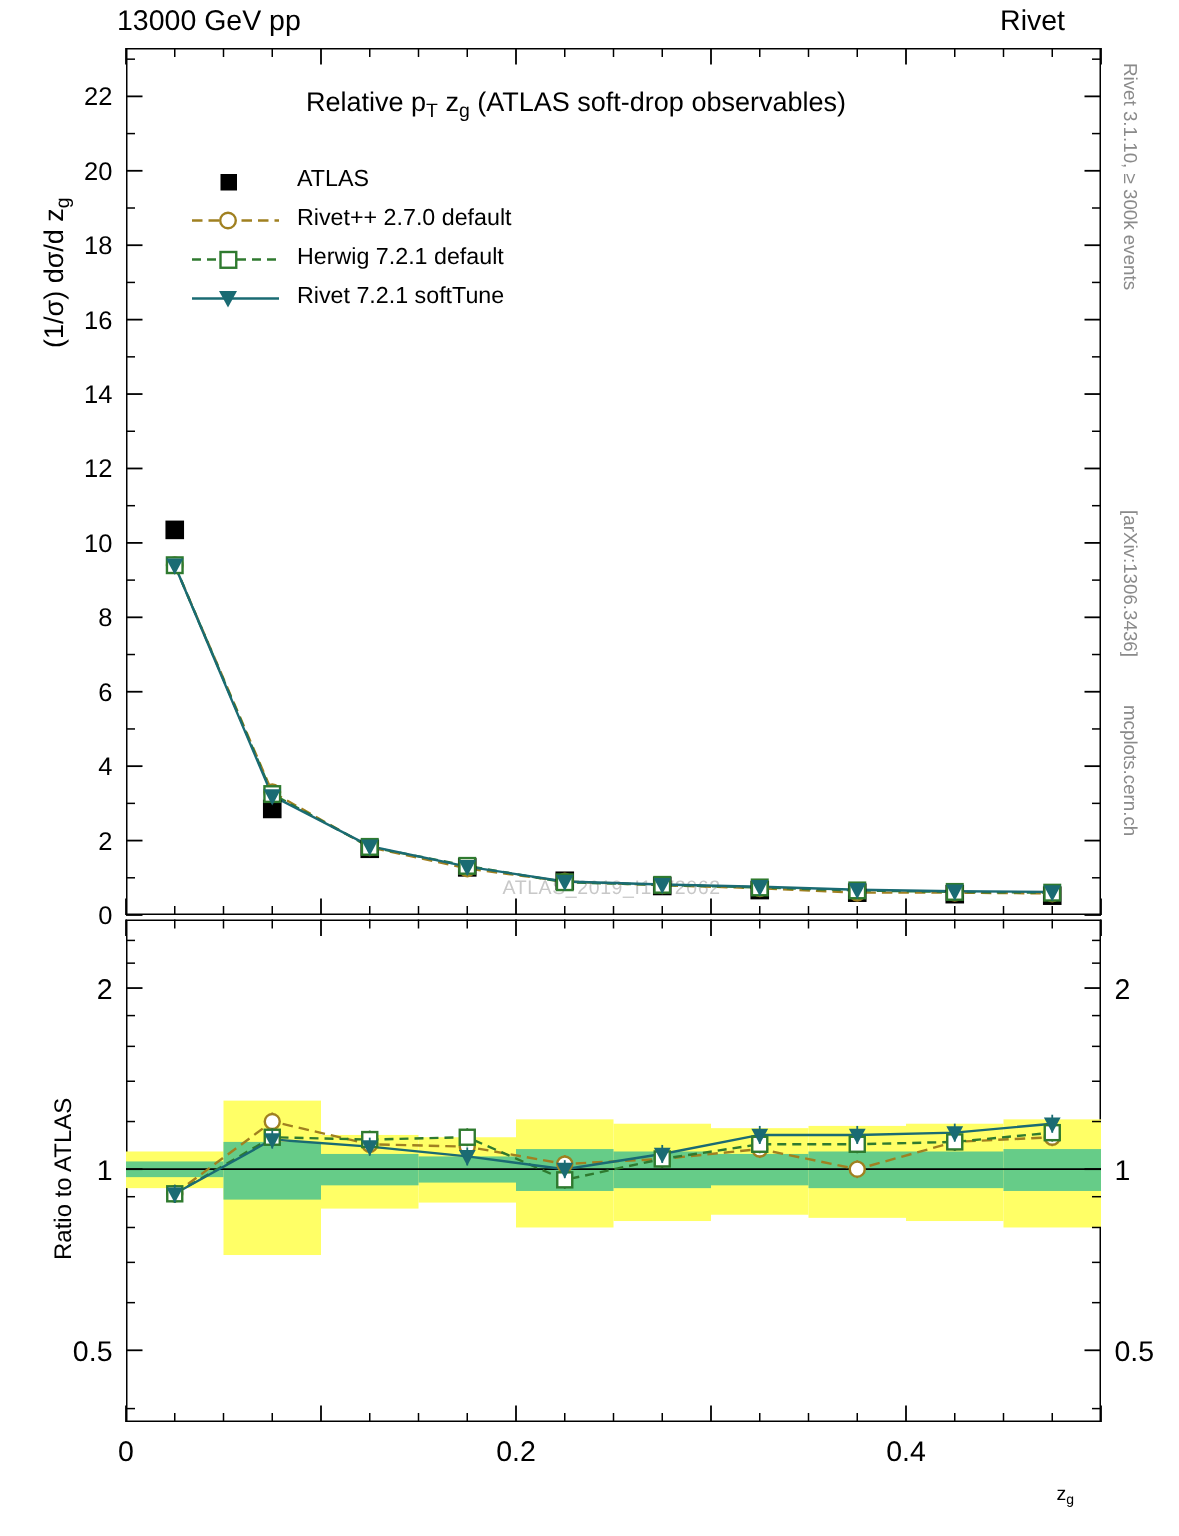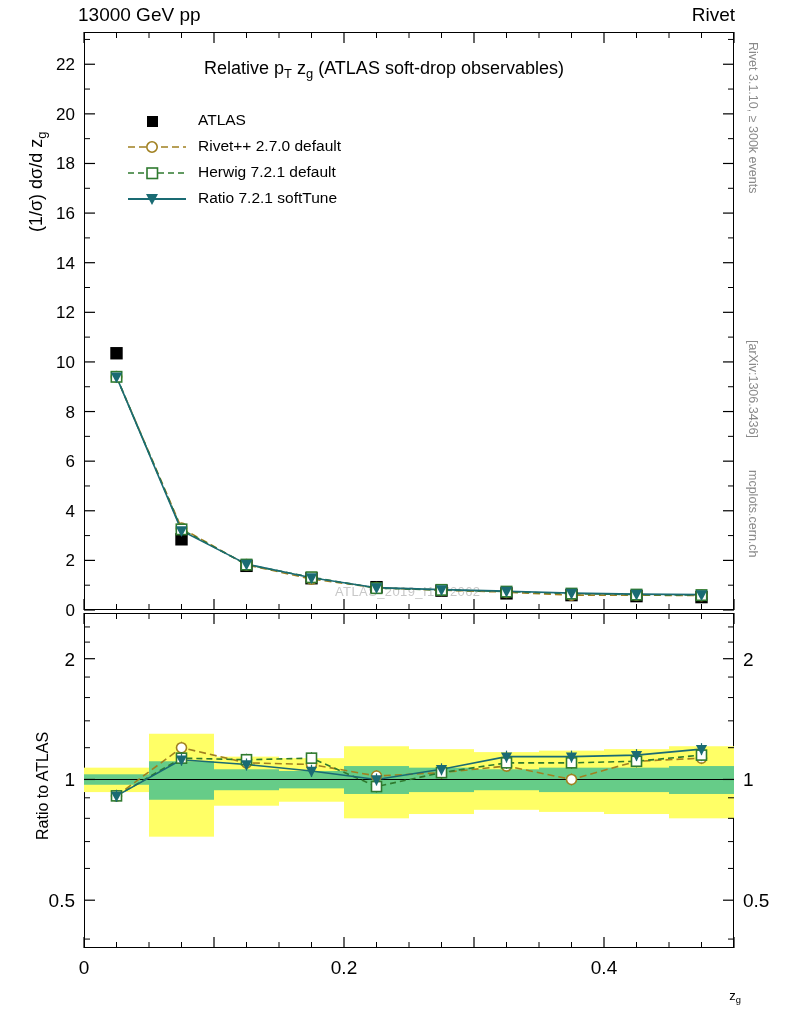--- a/index.html
+++ b/index.html
@@ -1,17 +1,17 @@
 <!DOCTYPE html>
 <html><head>
 <meta charset="utf-8">
 <style>
   html,body{margin:0;padding:0;}
   body{width:786px;height:1024px;background:#ffffff;font-family:"Liberation Sans",sans-serif;color:#000;overflow:hidden;}
-  #wrap{position:relative;width:756px;height:1024px;padding-left:25px;}
+  #wrap{position:relative;width:756px;height:1024px;}
 
   .txt{position:absolute;white-space:nowrap;}
   .vtxt{position:absolute;white-space:nowrap;transform-origin:0 0;}
 
   
   .hdr{font-size:19px;top:4px;}
   #hdr-left{left:78px;}
   #hdr-right{right:46px;}
 
   
@@ -229,21 +229,21 @@
         <line x1="2" y1="13" x2="60" y2="13" stroke="#2f7a2f" stroke-width="1.6" stroke-dasharray="6,4"></line>
         <rect x="21" y="8" width="10.5" height="10.5" fill="#fff" stroke="#2f7a2f" stroke-width="1.6"></rect>
       </svg>
       <div class="leg-text">Herwig 7.2.1 default</div>
     </div>
     <div class="leg-row">
       <svg class="leg-mark" viewBox="0 0 62 26">
         <line x1="2" y1="13" x2="60" y2="13" stroke="#1a6b73" stroke-width="1.8"></line>
         <polygon points="20,8 32,8 26,19" fill="#1a6b73"></polygon>
       </svg>
-      <div class="leg-text">Ratio 7.2.1 softTune</div>
+      <div class="leg-text">Rivet 7.2.1 softTune</div>
     </div>
   </div>
 
   <div id="ratio-frame"></div>
   <svg id="ratio-svg" width="786" height="1024">
       <rect x="84" y="767.6624654292807" width="65" height="24.42771564893087" fill="#ffff66"></rect>
       <rect x="149" y="733.7450742588064" width="65" height="102.92827058635442" fill="#ffff66"></rect>
       <rect x="214" y="756.6235851530006" width="65" height="49.097997149323305" fill="#ffff66"></rect>
       <rect x="279" y="758.158382040408" width="65" height="43.55846481312847" fill="#ffff66"></rect>
       <rect x="344" y="746.2427419443325" width="65" height="72.07697809523756" fill="#ffff66"></rect>

